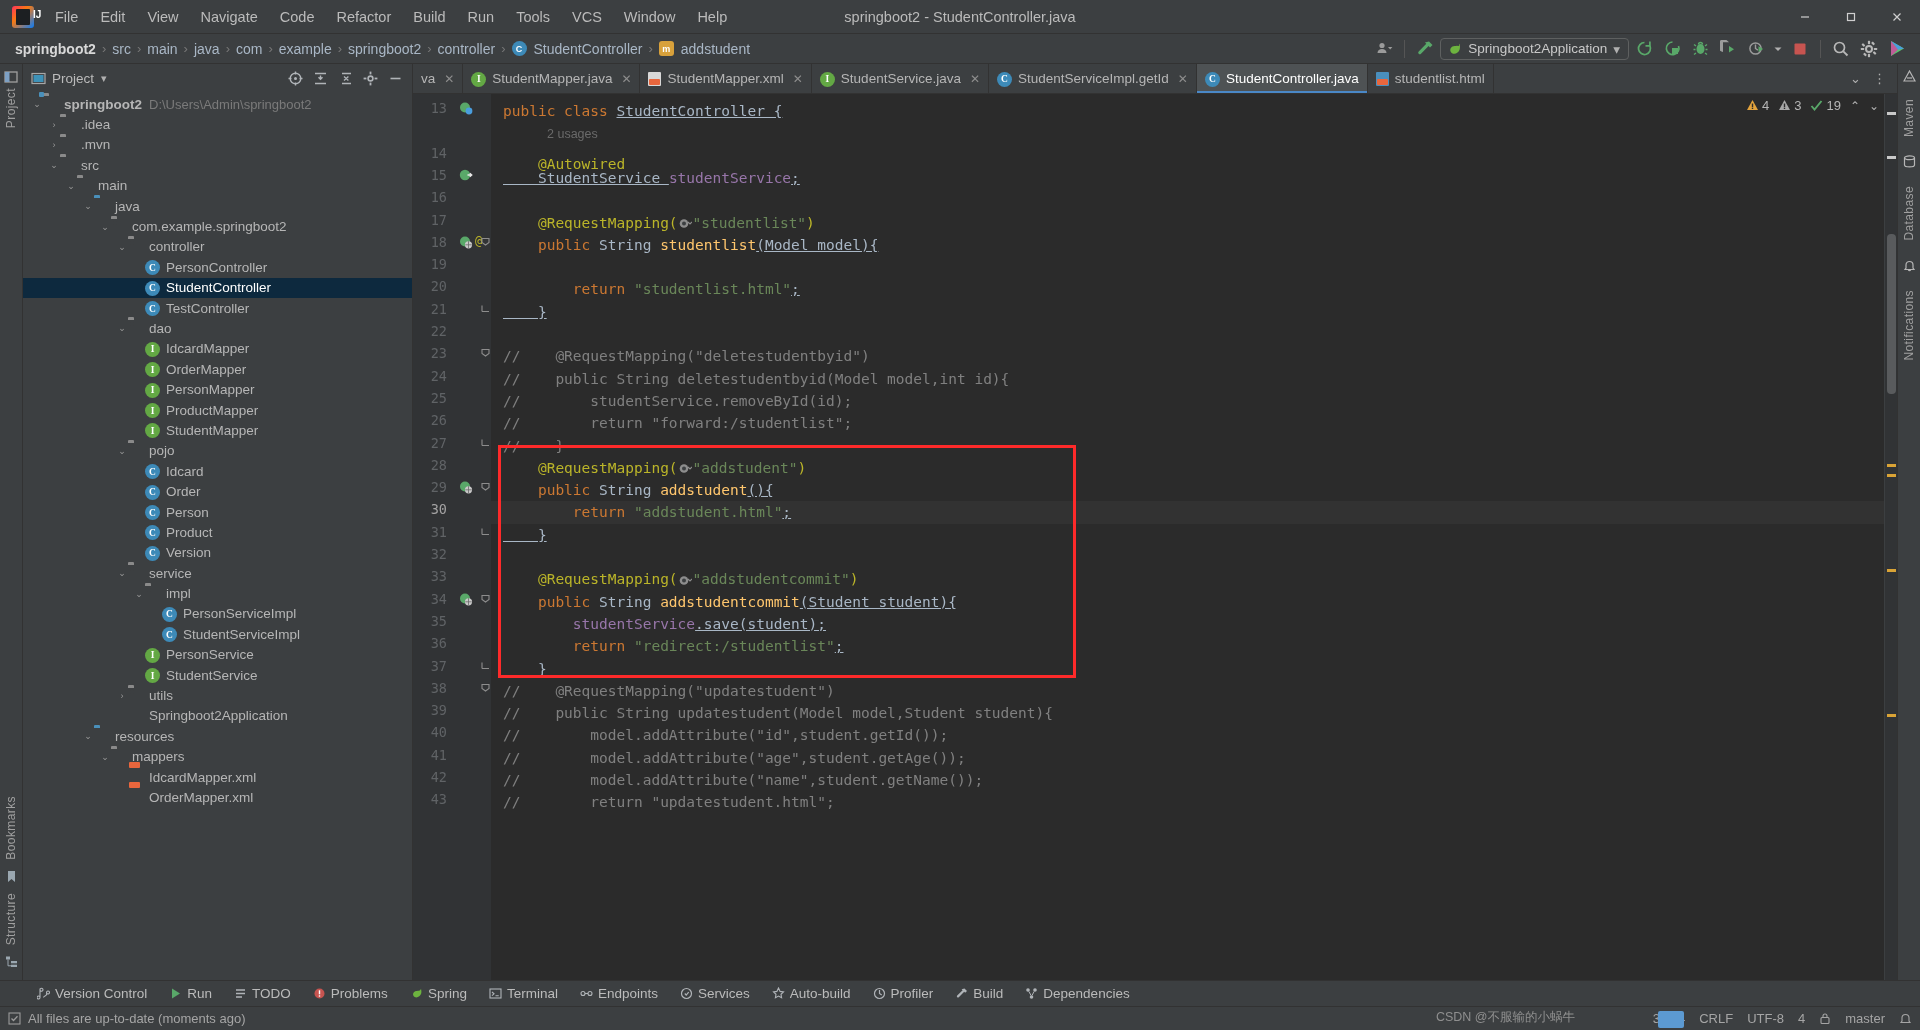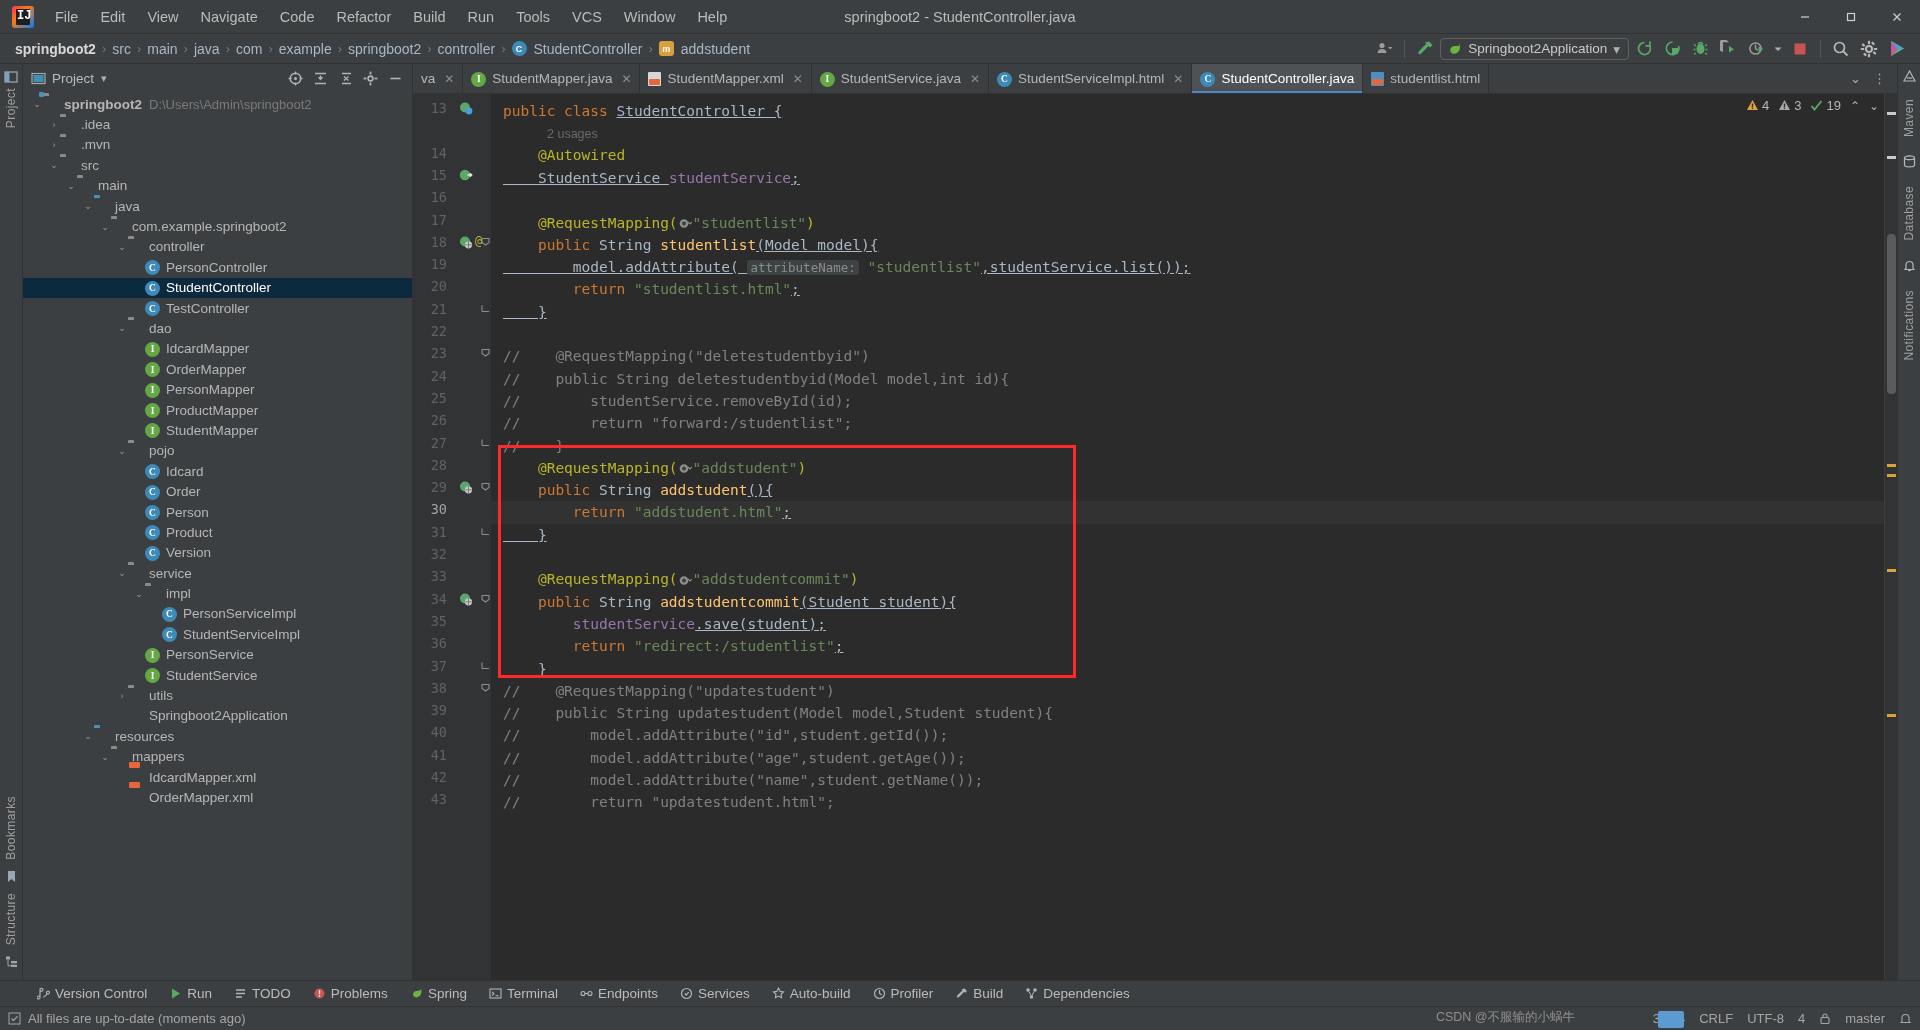--- a/index.html
+++ b/index.html
@@ -13,21 +13,21 @@
 
   
   .titlebar {
     height: 34px; background: #3c3f41; display: flex; align-items: center;
     border-bottom: 1px solid #323232; flex: none; position: relative;
   }
   .ij-logo { width: 22px; height: 22px; margin-left: 12px; margin-right: 10px; position: relative; flex:none; }
   .ij-logo .sq { position:absolute; inset:0; border-radius:3px;
     background: linear-gradient(135deg,#fe315d 0%,#f97a12 38%,#087cfa 100%); }
   .ij-logo .inner { position:absolute; left:4px; top:3px; width:14px; height:16px; background:#1c1f22; border-radius:1px;}
-  .ij-logo .ij { position:absolute; left:5px; top:3px; font-size:12px; color:#fff; font-weight:bold; font-family:Liberation Mono, monospace;}
+  .ij-logo .ij { position:absolute; left:5px; top:3px; font-size:10px; color:#fff; font-weight:bold; font-family:Liberation Sans, sans-serif;padding-left:16px;}
   .menubar { display: flex; align-items: center; gap: 0; }
   .menu-item {
     font-size: 14.5px; color: #bbbbbb; padding: 3px 11px; cursor: default; white-space: nowrap;
   }
   .title-center {
     position:absolute; left:0; right:0; text-align:center; font-size:14.5px; color:#bbbbbb; pointer-events:none;
   }
   .win-btns { margin-left:auto; display:flex; align-items:center; height:100%; z-index:2;}
   .win-btn { width:46px; height:34px; display:flex; align-items:center; justify-content:center; color:#cfcfcf; font-size:15px;}
 
@@ -637,21 +637,21 @@
             <span>StudentMapper.xml</span>
             <span class="x">✕</span>
           </div>
           <div class="tab">
             <span class="cico i">I</span>
             <span>StudentService.java</span>
             <span class="x">✕</span>
           </div>
           <div class="tab">
             <span class="cico c">C</span>
-            <span>StudentServiceImpl.html</span>
+            <span>StudentServiceImpl.getId</span>
             <span class="x">✕</span>
           </div>
           <div class="tab active">
             <span class="cico c">C</span>
             <span>StudentController.java</span>
           </div>
           <div class="tab">
             <span class="xml-ic" style="background:#4a8fbd"></span>
             <span>studentlist.html</span>
           </div>
@@ -770,30 +770,29 @@
             </div>
             <div class="ln" style="top: 608.1px;">39</div>
             <div class="ln" style="top: 630.4px;">40</div>
             <div class="ln" style="top: 652.7px;">41</div>
             <div class="ln" style="top: 675px;">42</div>
             <div class="ln" style="top: 697.3px;">43</div>
           </div>
         <div class="code" id="code">
             <div class="cl" style="top: 6px;"><span class="kw">public </span><span class="kw">class </span><span class="pl">StudentController {</span></div>
             <div class="cl" style="top: 28.3px;"><span class="usage" style="margin-left: 44px; margin-top: 36px;">2 usages</span></div>
-            <div class="cl" style="top: 50px; text-align: right;"><span class="ann">    @Autowired</span></div>
+            <div class="cl" style="top: 59px; text-align: right;"><span class="ann">    @Autowired</span></div>
             <div class="cl" style="top: 72.9px;"><span class="pl">    StudentService </span><span class="fld">studentService</span><span class="pl">;</span></div>
             <div class="cl" style="top: 95.2px;"></div>
             <div class="cl" style="top: 117.5px;"><span class="ann">    @RequestMapping(</span><span style="display: inline-block; vertical-align: middle; margin: 0px 1px;"><svg width="13" height="13" viewBox="0 0 13 13" style="vertical-align:-2px">
                   <circle cx="5" cy="6.5" r="4.3" fill="#8d8d8d"></circle>
                   <circle cx="5" cy="6.5" r="2" fill="#3c3f41"></circle>
                   <path d="M9 5l2 2 2-2" stroke="#8d8d8d" stroke-width="1.1" fill="none"></path>
                 </svg></span><span class="str">"studentlist"</span><span class="ann">)</span></div>
             <div class="cl" style="top: 139.8px;"><span class="kw">    public </span><span class="typ">String </span><span class="mth">studentlist</span><span class="pl">(Model model){</span></div>
-            <div class="cl" style="top: 162.1px;"><span class="pl">        model.addAttribute( </span><span class="hint">attributeName:</span><span class="str"> "studentlist"</span><span class="pl">,studentService.list());</span></div>
             <div class="cl" style="top: 184.4px;"><span class="kw">        return </span><span class="str">"studentlist.html"</span><span class="pl">;</span></div>
             <div class="cl" style="top: 206.7px;"><span class="pl">    }</span></div>
             <div class="cl" style="top: 229px;"></div>
             <div class="cl" style="top: 251.3px;"><span class="cmt">//    @RequestMapping("deletestudentbyid")</span></div>
             <div class="cl" style="top: 273.6px;"><span class="cmt">//    public String deletestudentbyid(Model model,int id){</span></div>
             <div class="cl" style="top: 295.9px;"><span class="cmt">//        studentService.removeById(id);</span></div>
             <div class="cl" style="top: 318.2px;"><span class="cmt">//        return "forward:/studentlist";</span></div>
             <div class="cl" style="top: 340.5px;"><span class="cmt">//    }</span></div>
             <div class="cl" style="top: 362.8px;"><span class="ann">    @RequestMapping(</span><span style="display: inline-block; vertical-align: middle; margin: 0px 1px;"><svg width="13" height="13" viewBox="0 0 13 13" style="vertical-align:-2px">
                   <circle cx="5" cy="6.5" r="4.3" fill="#8d8d8d"></circle>

